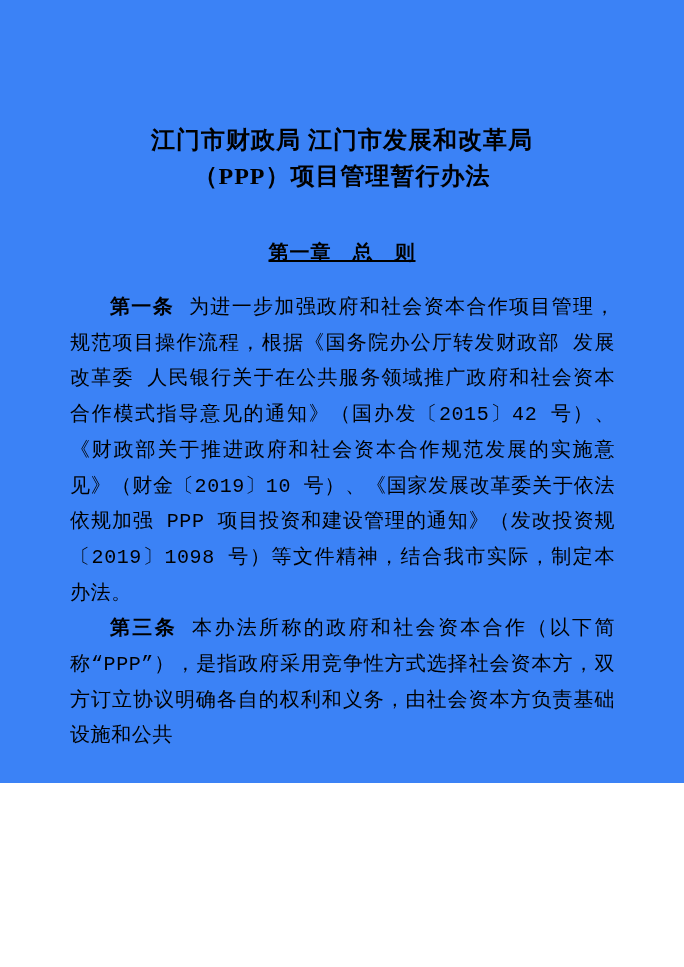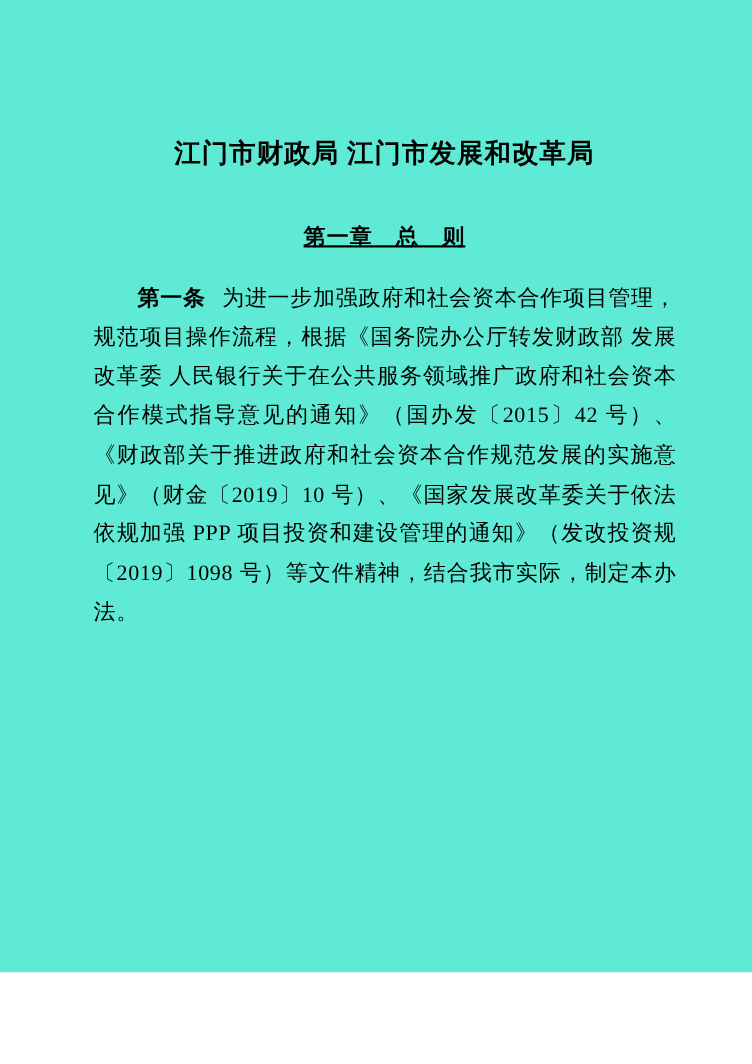--- a/index.html
+++ b/index.html
@@ -3,27 +3,26 @@
 <meta charset="utf-8">
 <style>
   html, body {
     margin: 0;
     padding: 0;
     background: #ffffff;
   }
   .page {
     position: relative;
     width: 684px;
-    height: 884px;
-    background: #5eead4;
+    height: 783px;
+    background: #3b82f6;
     color: #000000;
     font-family: "Liberation Serif", "DejaVu Serif", serif;
     overflow: hidden;
     box-sizing: border-box;
-    padding-left: 15px;
   }
   .doc-title {
     margin: 122px 70px 0 70px;
     text-align: center;
     font-weight: bold;
     font-size: 24px;
     line-height: 36px;
     letter-spacing: 1px;
   }
   .chapter-heading {
@@ -38,20 +37,21 @@
   .doc-body {
     margin: 0 69px 0 70px;
   }
   .para {
     margin: 0;
     font-size: 20px;
     line-height: 35.7px;
     text-align: justify;
     text-indent: 2em;
     letter-spacing: 0.6px;
+    font-family: Liberation Mono, monospace;
   }
   .para-label {
     font-weight: bold;
     margin-right: 0.75em;
   }
   .page-number {
     position: absolute;
     top: 893px;
     right: 62px;
     font-size: 15px;
@@ -59,23 +59,25 @@
     color: #3a3a3a;
   }
 </style>
 </head>
 <body>
 
 <div class="page">
 
   <div class="doc-title">
     <div>江门市财政局 江门市发展和改革局</div>
+    <div>（PPP）项目管理暂行办法</div>
   </div>
 
   <div class="chapter-heading">第一章　总　则</div>
 
   <div class="doc-body">
     <p class="para"><span class="para-label">第一条</span><span>为进一步加强政府和社会资本合作项目管理，规范项目操作流程，根据《国务院办公厅转发财政部 发展改革委 人民银行关于在公共服务领域推广政府和社会资本合作模式指导意见的通知》（国办发〔2015〕42 号）、《财政部关于推进政府和社会资本合作规范发展的实施意见》（财金〔2019〕10 号）、《国家发展改革委关于依法依规加强 PPP 项目投资和建设管理的通知》（发改投资规〔2019〕1098 号）等文件精神，结合我市实际，制定本办法。</span></p>
+    <p class="para"><span class="para-label">第三条</span><span>本办法所称的政府和社会资本合作（以下简称“PPP”），是指政府采用竞争性方式选择社会资本方，双方订立协议明确各自的权利和义务，由社会资本方负责基础设施和公共</span></p>
   </div>
 
   <div class="page-number">– 3 –</div>
 
 </div>
 
 </body></html>

